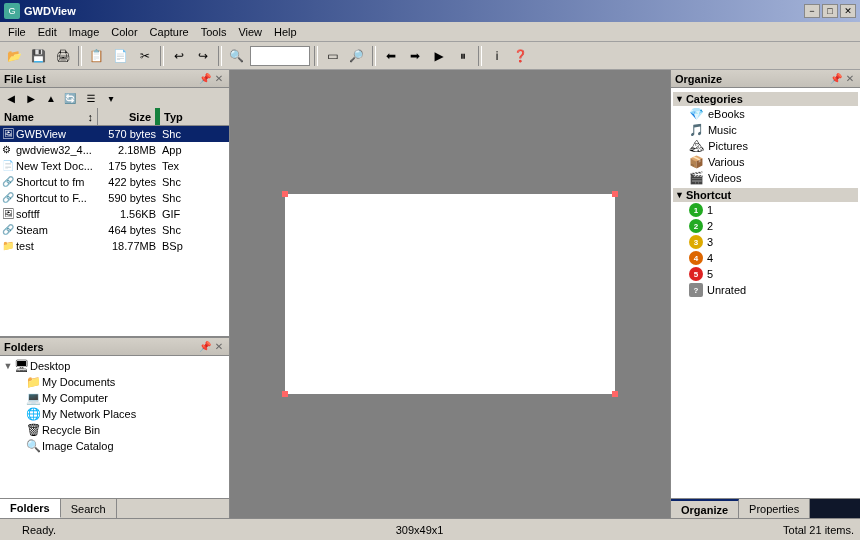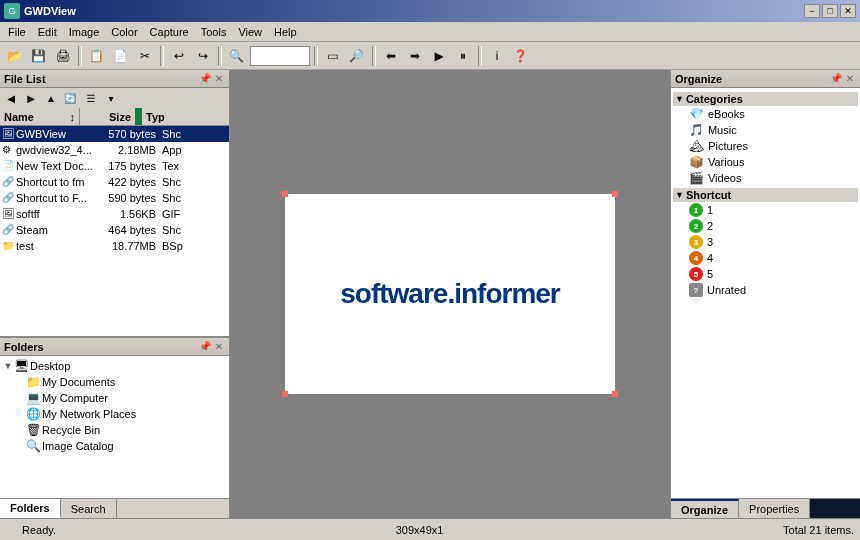--- a/index.html
+++ b/index.html
@@ -33,22 +33,22 @@
     .file-list-panel { flex: 1; display: flex; flex-direction: column; background: #d4d0c8; border-bottom: 2px solid #888; min-height: 200px; }
     .panel-header { background: linear-gradient(to bottom, #d4d0c8, #c4c0b8); border-bottom: 1px solid #888; height: 18px; display: flex; align-items: center; justify-content: space-between; padding: 0 4px; }
     .panel-title { font-size: 11px; font-weight: bold; }
     .panel-controls { display: flex; gap: 2px; }
     .panel-btn { font-size: 10px; color: #666; cursor: pointer; width: 12px; text-align: center; }
     
     .file-toolbar { display: flex; align-items: center; height: 20px; padding: 1px 2px; gap: 2px; background: #d4d0c8; }
     .file-tb-btn { width: 18px; height: 18px; display: flex; align-items: center; justify-content: center; font-size: 10px; cursor: pointer; border: 1px solid transparent; }
     
     .file-table-header { display: flex; background: #d4d0c8; border-bottom: 1px solid #888; height: 18px; align-items: center; }
-    .col-name { width: 80px; border-right: 1px solid #888; padding: 0 4px; font-weight: bold; font-size: 11px; display: flex; align-items: center; justify-content: space-between; cursor: pointer; height: 100%; }
-    .col-size { width: 62px; border-right: 7px solid #15803d; padding: 0 4px; font-weight: bold; font-size: 11px; text-align: center; height: 100%; display: flex; align-items: center; justify-content: flex-end; }
+    .col-name { width: 98px; border-right: 1px solid #888; padding: 0 4px; font-weight: bold; font-size: 11px; display: flex; align-items: center; justify-content: space-between; cursor: pointer; height: 100%; }
+    .col-size { width: 62px; border-right: 5px solid #15803d; padding: 0 4px; font-weight: bold; font-size: 11px; text-align: center; height: 100%; display: flex; align-items: center; justify-content: flex-end; }
     .col-type { width: 40px; padding: 0 4px; font-weight: bold; font-size: 11px; height: 100%; display: flex; align-items: center; }
     
     .file-list { flex: 1; background: white; overflow-y: auto; overflow-x: hidden; }
     .file-row { display: flex; height: 16px; align-items: center; cursor: pointer; }
     .file-row.selected { background: #0a246a; color: white; }
     .file-cell-name { width: 98px; padding: 0 2px; display: flex; align-items: center; gap: 2px; overflow: hidden; font-size: 11px; }
     .file-cell-size { width: 62px; padding: 0 4px; font-size: 11px; text-align: right; }
     .file-cell-type { width: 40px; padding: 0 2px; font-size: 11px; overflow: hidden; white-space: nowrap; }
     .file-icon { width: 12px; height: 12px; flex-shrink: 0; }
     
@@ -315,21 +315,20 @@
       </div>
     </div>
   </div>
 
   <div class="canvas-area">
     <div class="canvas-content">
       <div class="canvas-corner corner-tl"></div>
       <div class="canvas-corner corner-tr"></div>
       <div class="canvas-corner corner-bl"></div>
       <div class="canvas-corner corner-br"></div>
-      <span class="canvas-text">software.informer</span>
     </div>
   </div>
 
   <div class="right-panel">
     <div class="organize-header">
       <span class="organize-title">Organize</span>
       <div class="panel-controls">
         <span class="panel-btn">📌</span>
         <span class="panel-btn">✕</span>
       </div>

